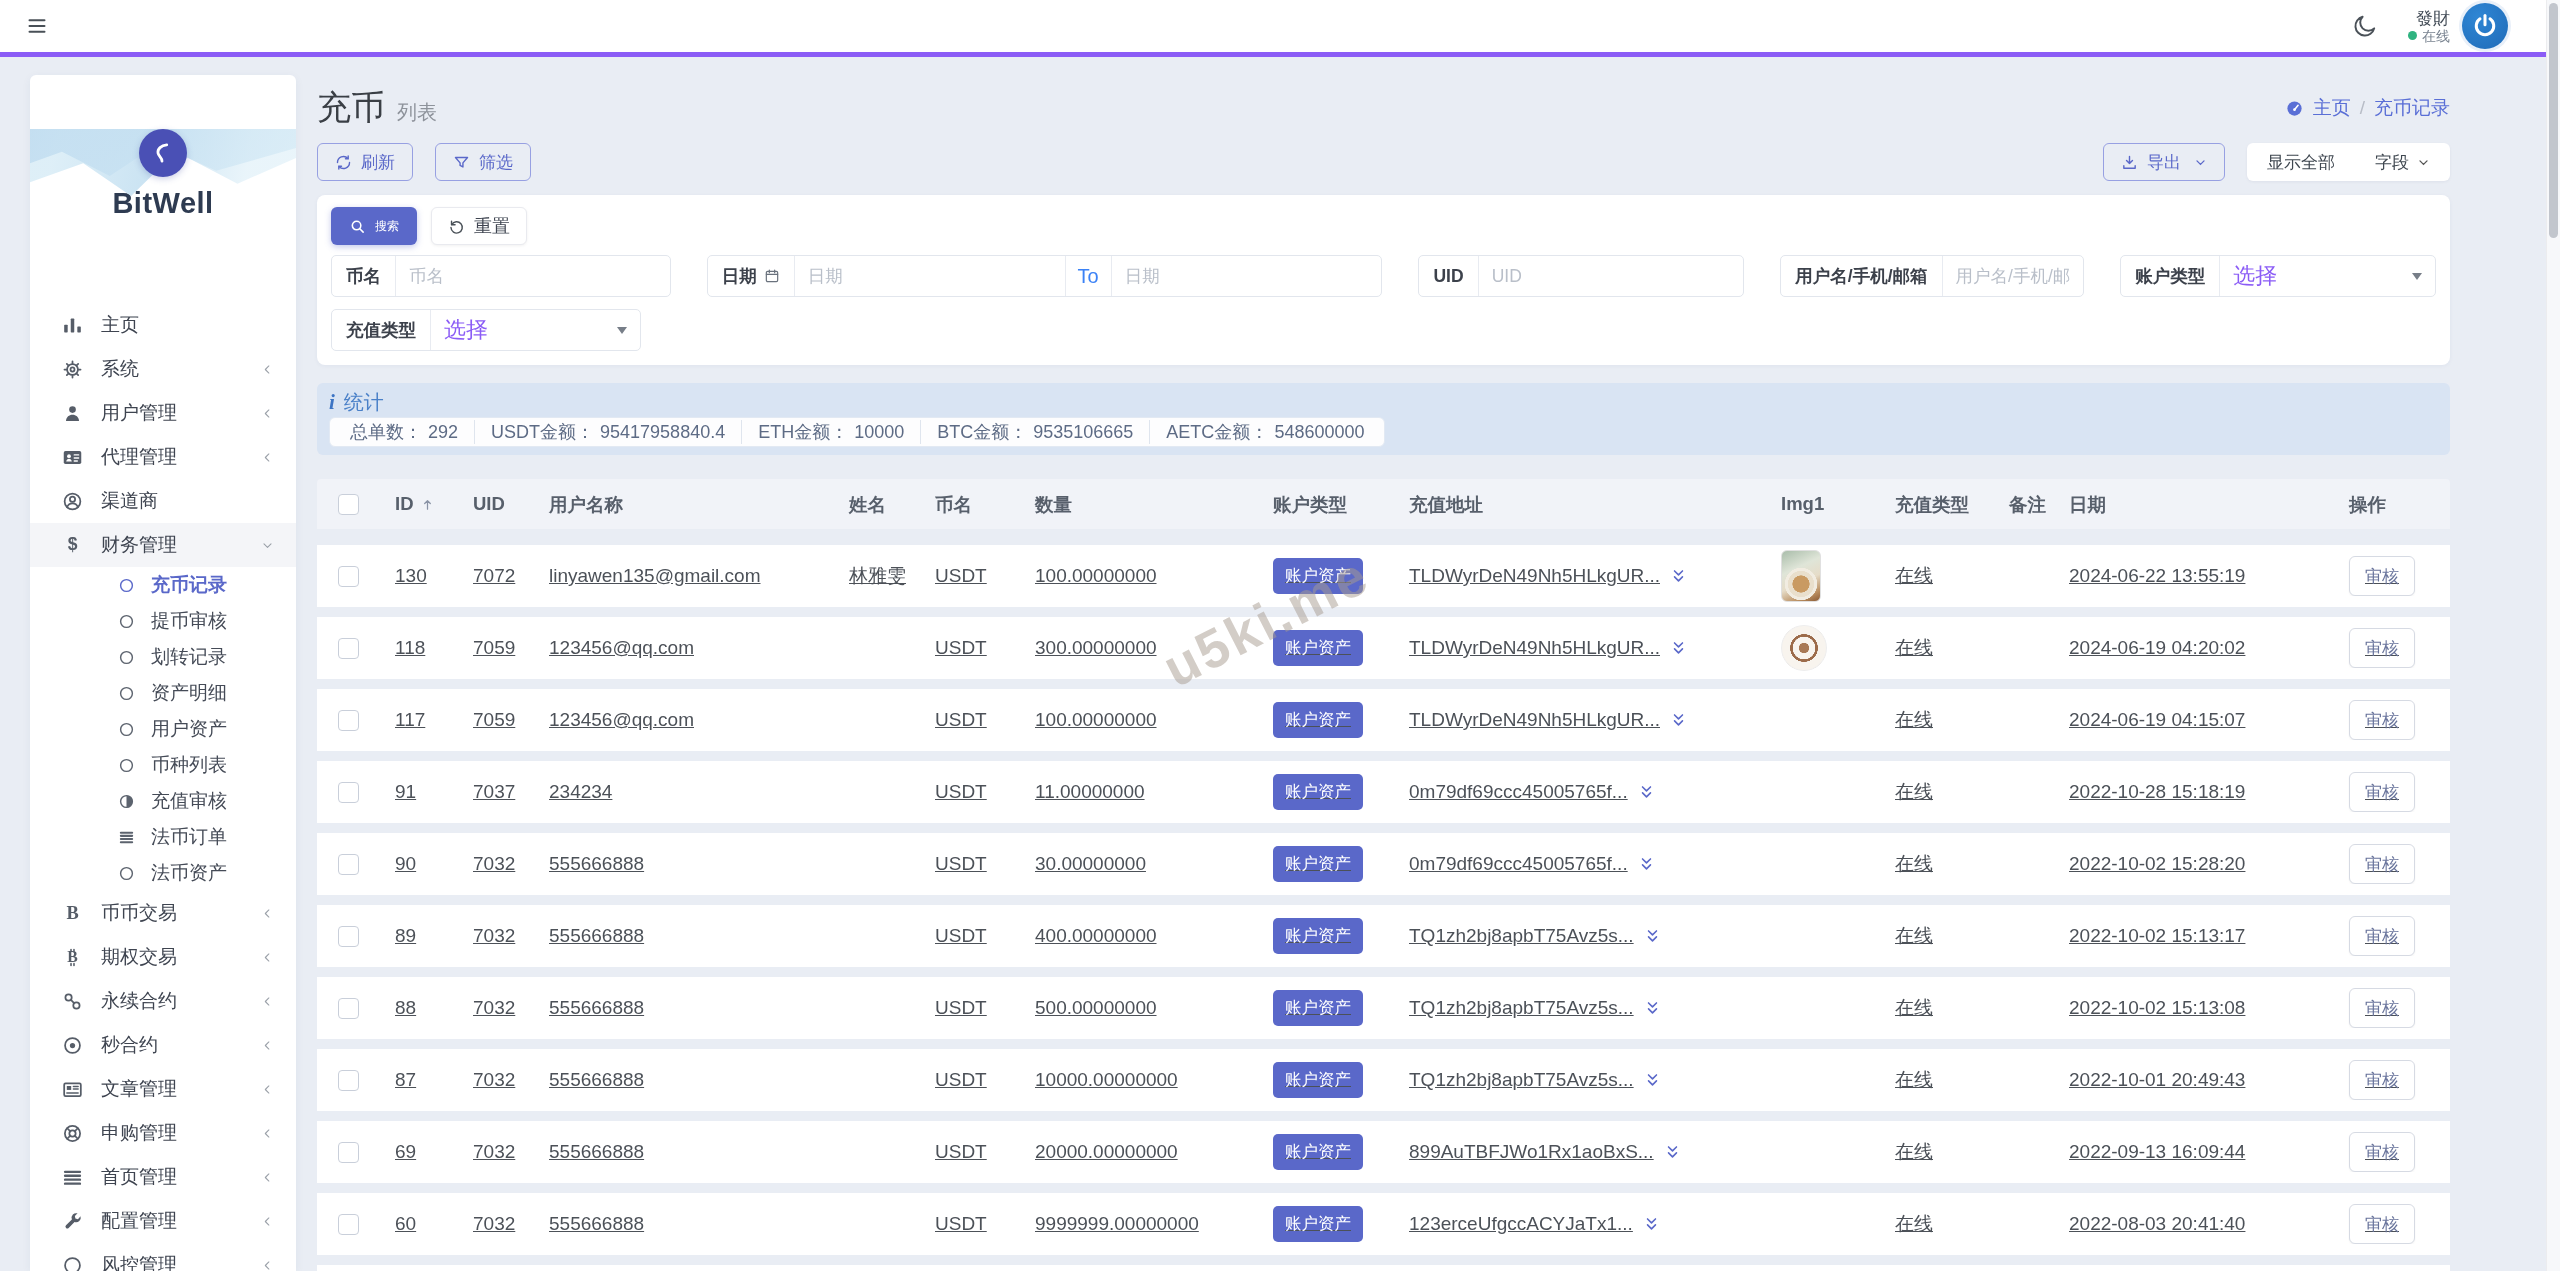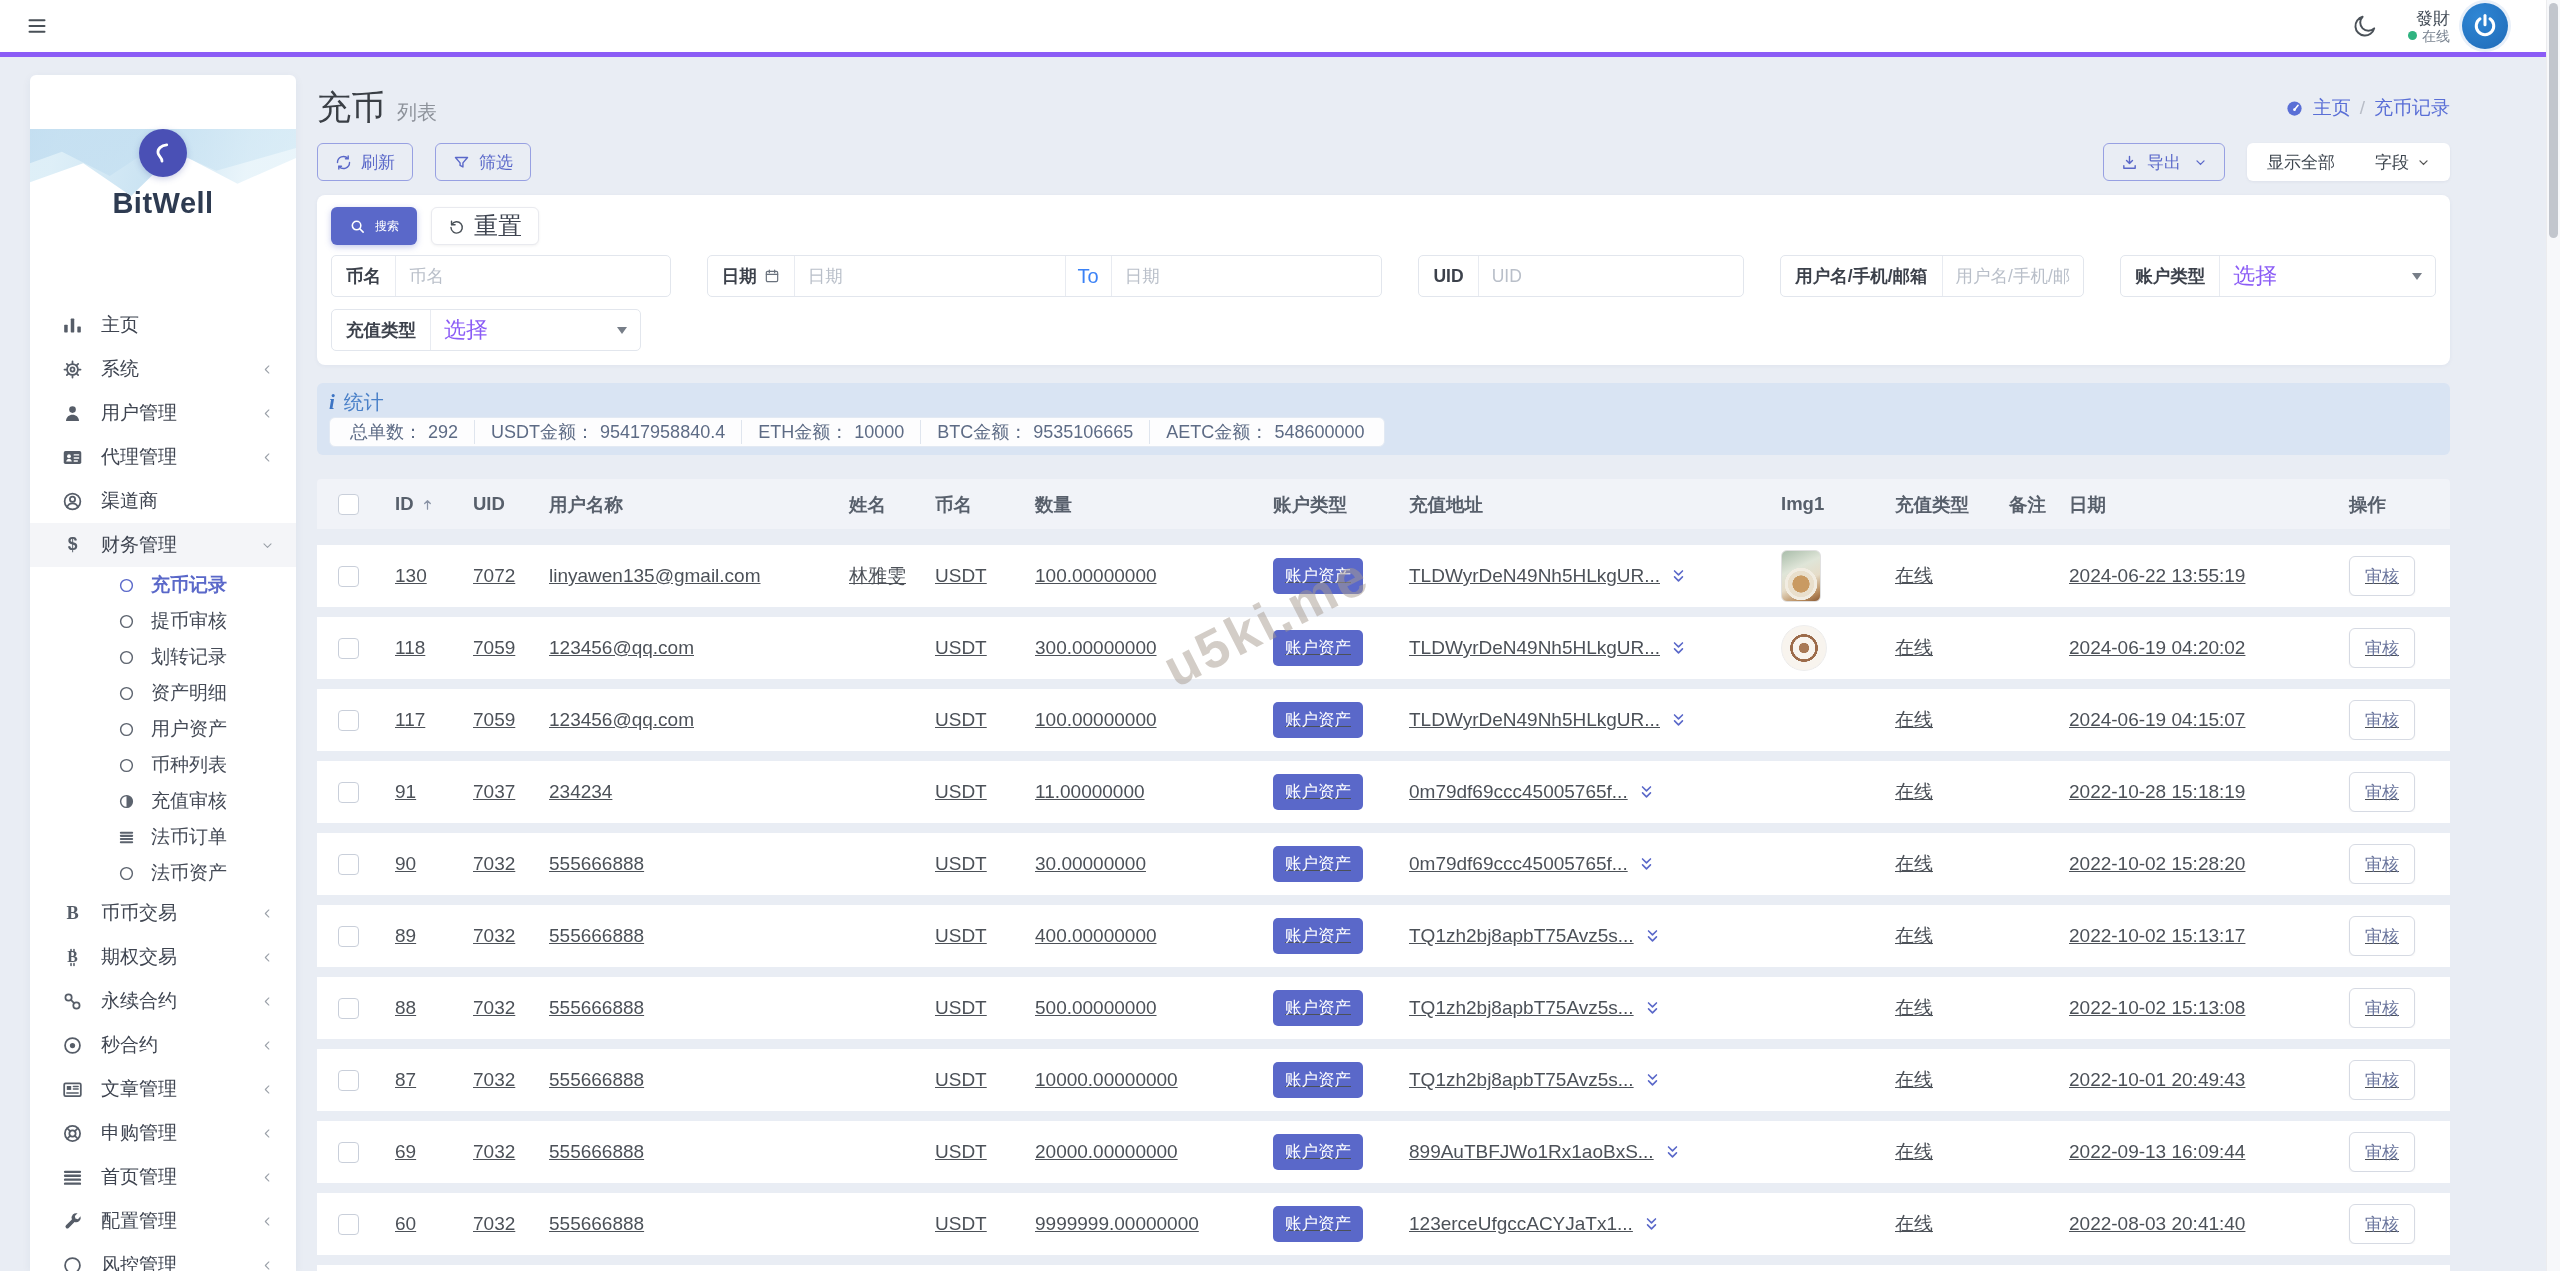--- a/index.html
+++ b/index.html
@@ -76,21 +76,21 @@
   .btn-flat .caret { width:13px; height:13px; color:#555; }
 
   .search-card { background:#fff; border-radius:8px; margin-top:14px; padding:12px 14px 14px;
     box-shadow:0 1px 4px rgba(40,60,110,.05); }
   .btn-row { display:flex; gap:14px; }
   .btn-primary { background:#5a68c9; color:#fff; height:38px; border:none; border-radius:6px;
     display:inline-flex; align-items:center; gap:9px; padding:0 18px; font-size:12px; cursor:pointer;
     box-shadow:0 2px 6px rgba(90,104,201,.35); }
   .btn-primary .bic { width:17px; height:17px; }
   .btn-reset { background:#fff; border:1px solid #e9eaef; height:38px; border-radius:6px;
-    display:inline-flex; align-items:center; gap:9px; padding:0 16px; font-size:24px; color:#3e4450; cursor:pointer;
+    display:inline-flex; align-items:center; gap:9px; padding:0 16px; font-size:18px; color:#3e4450; cursor:pointer;
     box-shadow:0 1px 3px rgba(0,0,0,.06); }
   .btn-reset .bic { width:17px; height:17px; color:#4a5158; }
   .filters { display:flex; gap:36px; margin-top:10px; }
   .filters.second { margin-top:12px; }
   .fg { display:flex; align-items:stretch; height:42px; border:1px solid #e2e6ed; border-radius:5px; background:#fff; }
   .fg .fl { display:flex; align-items:center; gap:7px; padding:0 14px; font-size:17.5px; font-weight:700;
     color:#3c414b; border-right:1px solid #e8ebf1; white-space:nowrap; }
   .fg .fl .cal { width:16px; height:16px; color:#6a727d; }
   .fg input { border:none; outline:none; padding:0 13px; font-size:17.5px; color:#444; width:100%; background:transparent; min-width:0; }
   .fg input::placeholder { color:#b9bfc9; }

